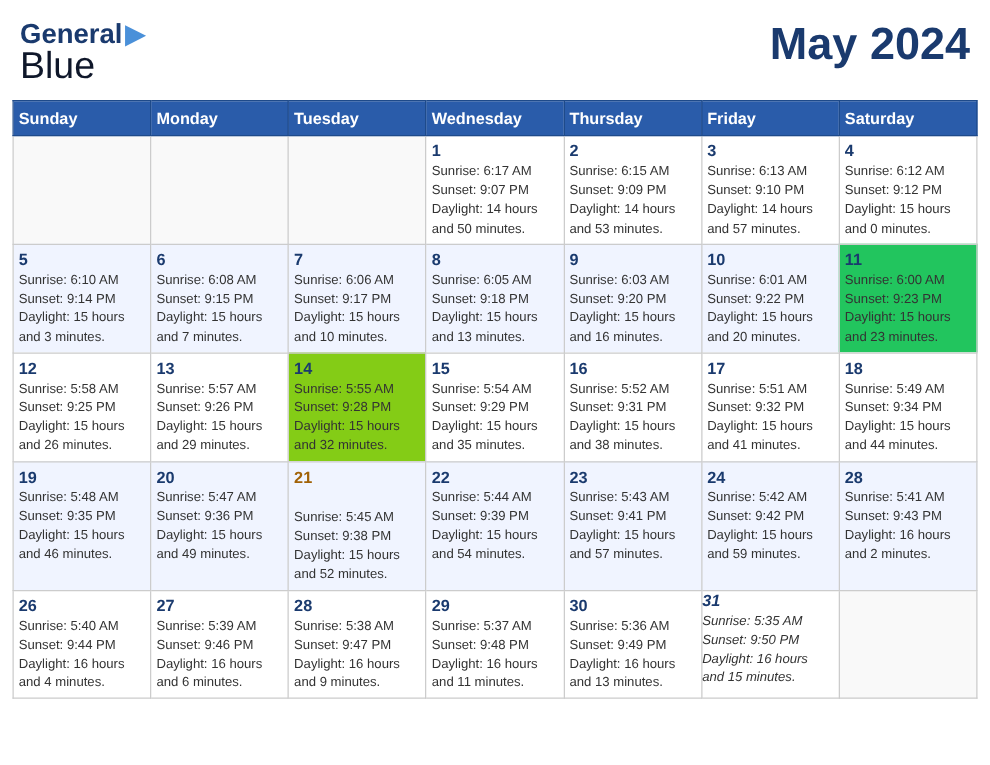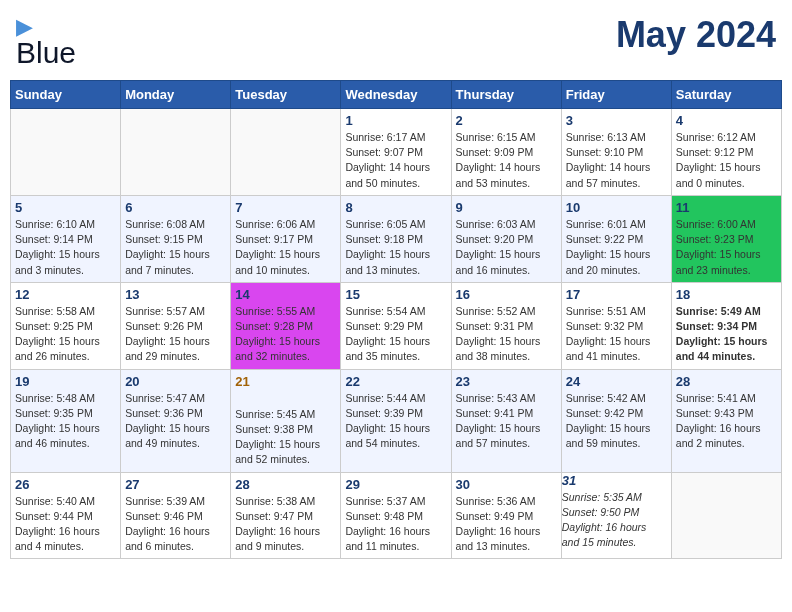--- a/index.html
+++ b/index.html
@@ -67,20 +67,21 @@
     .calendar tr:nth-child(odd) td {
       background-color: #fff;
     }
   </style>
 </head>
 <body>
 
 <div class="header-section">
   <div class="logo">
     <div class="logo-row">
+      <span style="font-size:22px;font-weight:bold;color:#1a3a6e;">General</span>
       <span style="color:#4a90d9;font-size:22px;">▶</span>
     </div>
     <span style="font-size:30px;font-weight:normal;color:#0f172a;margin-top:-4px;">Blue</span>
   </div>
   <div class="title-section">
     <div class="month-title">May 2024</div>
   </div>
 </div>
 
 <table class="calendar">
@@ -149,39 +150,39 @@
       </tr>
       <tr>
         <td style="background-color: rgb(255, 255, 255); min-height: 80px; vertical-align: top; padding: 4px; border: 1px solid rgb(204, 204, 204); font-size: 10.5px;">
           <span style="font-weight: bold; font-size: 13px; color: rgb(26, 58, 110); display: block; margin-bottom: 2px;">12</span>
           <div style="line-height: 1.45; color: rgb(51, 51, 51);">Sunrise: 5:58 AM<br>Sunset: 9:25 PM<br>Daylight: 15 hours<br>and 26 minutes.</div>
         </td>
         <td style="background-color: rgb(255, 255, 255); min-height: 80px; vertical-align: top; padding: 4px; border: 1px solid rgb(204, 204, 204); font-size: 10.5px;">
           <span style="font-weight: bold; font-size: 13px; color: rgb(26, 58, 110); display: block; margin-bottom: 2px;">13</span>
           <div style="line-height: 1.45; color: rgb(51, 51, 51);">Sunrise: 5:57 AM<br>Sunset: 9:26 PM<br>Daylight: 15 hours<br>and 29 minutes.</div>
         </td>
-        <td style="background-color: #d946ef; min-height: 80px; vertical-align: top; padding: 4px; border: 1px solid rgb(204, 204, 204); font-size: 10.5px; margin-left: 40px;">
+        <td style="background-color: #84cc16; min-height: 80px; vertical-align: top; padding: 4px; border: 1px solid rgb(204, 204, 204); font-size: 10.5px; margin-left: 40px;">
           <span style="font-weight: bold; font-size: 13px; color: rgb(26, 58, 110); display: block; margin-bottom: 2px;">14</span>
           <div style="line-height: 1.45; color: rgb(51, 51, 51);">Sunrise: 5:55 AM<br>Sunset: 9:28 PM<br>Daylight: 15 hours<br>and 32 minutes.</div>
         </td>
         <td style="background-color: rgb(255, 255, 255); min-height: 80px; vertical-align: top; padding: 4px; border: 1px solid rgb(204, 204, 204); font-size: 10.5px;">
           <span style="font-weight: bold; font-size: 13px; color: rgb(26, 58, 110); display: block; margin-bottom: 2px;">15</span>
           <div style="line-height: 1.45; color: rgb(51, 51, 51);">Sunrise: 5:54 AM<br>Sunset: 9:29 PM<br>Daylight: 15 hours<br>and 35 minutes.</div>
         </td>
         <td style="background-color: rgb(255, 255, 255); min-height: 80px; vertical-align: top; padding: 4px; border: 1px solid rgb(204, 204, 204); font-size: 10.5px;">
           <span style="font-weight: bold; font-size: 13px; color: rgb(26, 58, 110); display: block; margin-bottom: 2px;">16</span>
           <div style="line-height: 1.45; color: rgb(51, 51, 51);">Sunrise: 5:52 AM<br>Sunset: 9:31 PM<br>Daylight: 15 hours<br>and 38 minutes.</div>
         </td>
         <td style="background-color: rgb(255, 255, 255); min-height: 80px; vertical-align: top; padding: 4px; border: 1px solid rgb(204, 204, 204); font-size: 10.5px;">
           <span style="font-weight: bold; font-size: 13px; color: rgb(26, 58, 110); display: block; margin-bottom: 2px;">17</span>
           <div style="line-height: 1.45; color: rgb(51, 51, 51);">Sunrise: 5:51 AM<br>Sunset: 9:32 PM<br>Daylight: 15 hours<br>and 41 minutes.</div>
         </td>
         <td style="background-color: rgb(255, 255, 255); min-height: 80px; vertical-align: top; padding: 4px; border: 1px solid rgb(204, 204, 204); font-size: 10.5px;">
           <span style="font-weight: bold; font-size: 13px; color: rgb(26, 58, 110); display: block; margin-bottom: 2px;">18</span>
-          <div style="line-height: 1.45; color: rgb(51, 51, 51); font-weight: bold;">Sunrise: 5:49 AM<br>Sunset: 9:34 PM<br>Daylight: 15 hours<br>and 44 minutes.</div>
+          <div style="line-height: 1.45; color: rgb(51, 51, 51);">Sunrise: 5:49 AM<br>Sunset: 9:34 PM<br>Daylight: 15 hours<br>and 44 minutes.</div>
         </td>
       </tr>
       <tr>
         <td style="background-color: rgb(240, 244, 255); min-height: 80px; vertical-align: top; padding: 4px; border: 1px solid rgb(204, 204, 204); font-size: 10.5px;">
           <span style="font-weight: bold; font-size: 13px; color: rgb(26, 58, 110); display: block; margin-bottom: 2px;">19</span>
           <div style="line-height: 1.45; color: rgb(51, 51, 51);">Sunrise: 5:48 AM<br>Sunset: 9:35 PM<br>Daylight: 15 hours<br>and 46 minutes.</div>
         </td>
         <td style="background-color: rgb(240, 244, 255); min-height: 80px; vertical-align: top; padding: 4px; border: 1px solid rgb(204, 204, 204); font-size: 10.5px;">
           <span style="font-weight: bold; font-size: 13px; color: rgb(26, 58, 110); display: block; margin-bottom: 2px;">20</span>
           <div style="line-height: 1.45; color: rgb(51, 51, 51);">Sunrise: 5:47 AM<br>Sunset: 9:36 PM<br>Daylight: 15 hours<br>and 49 minutes.</div>

